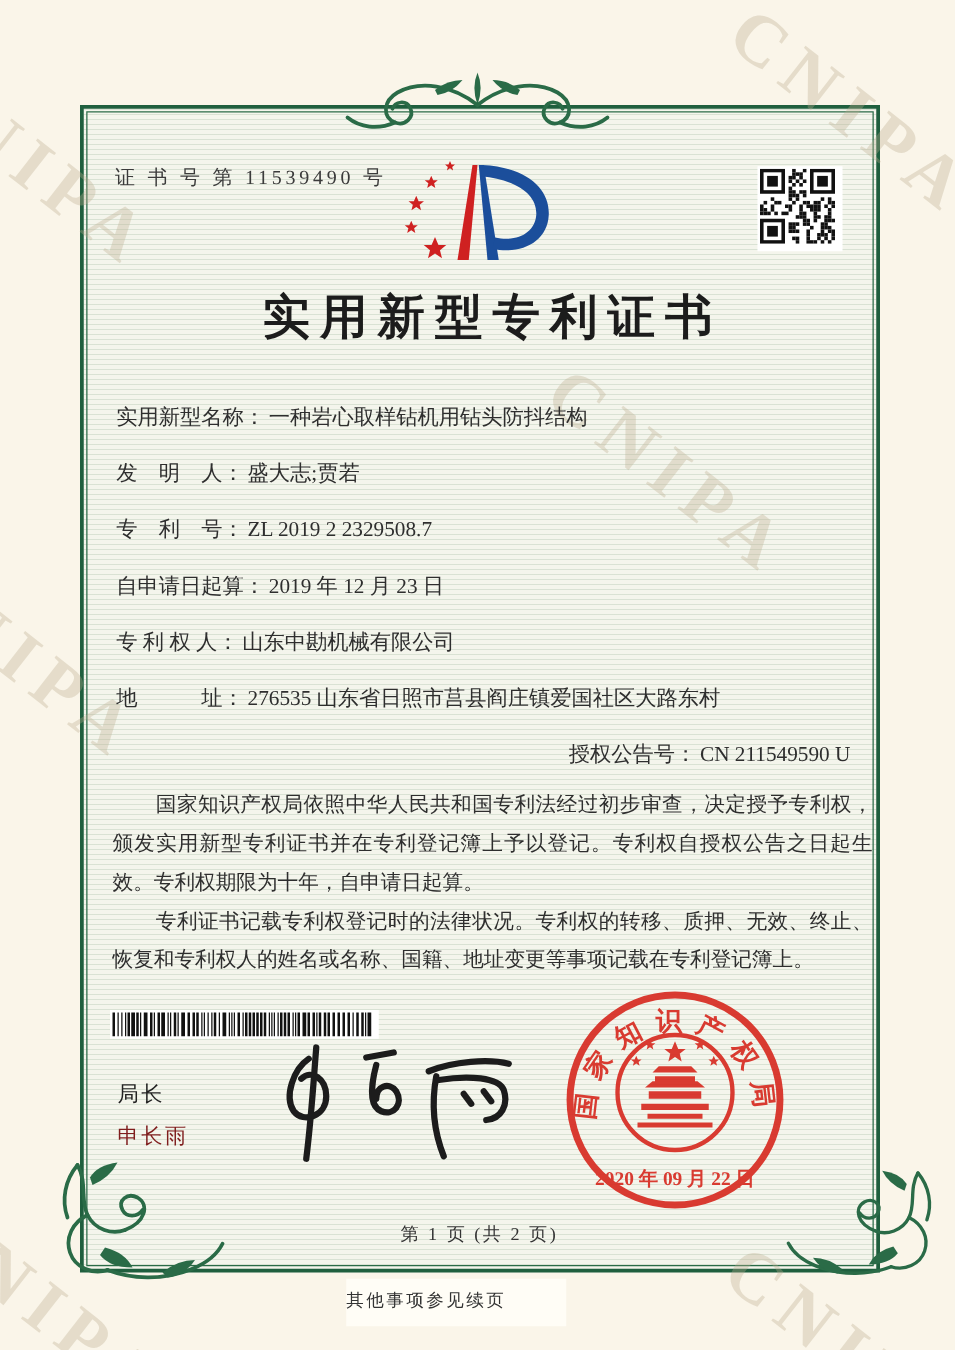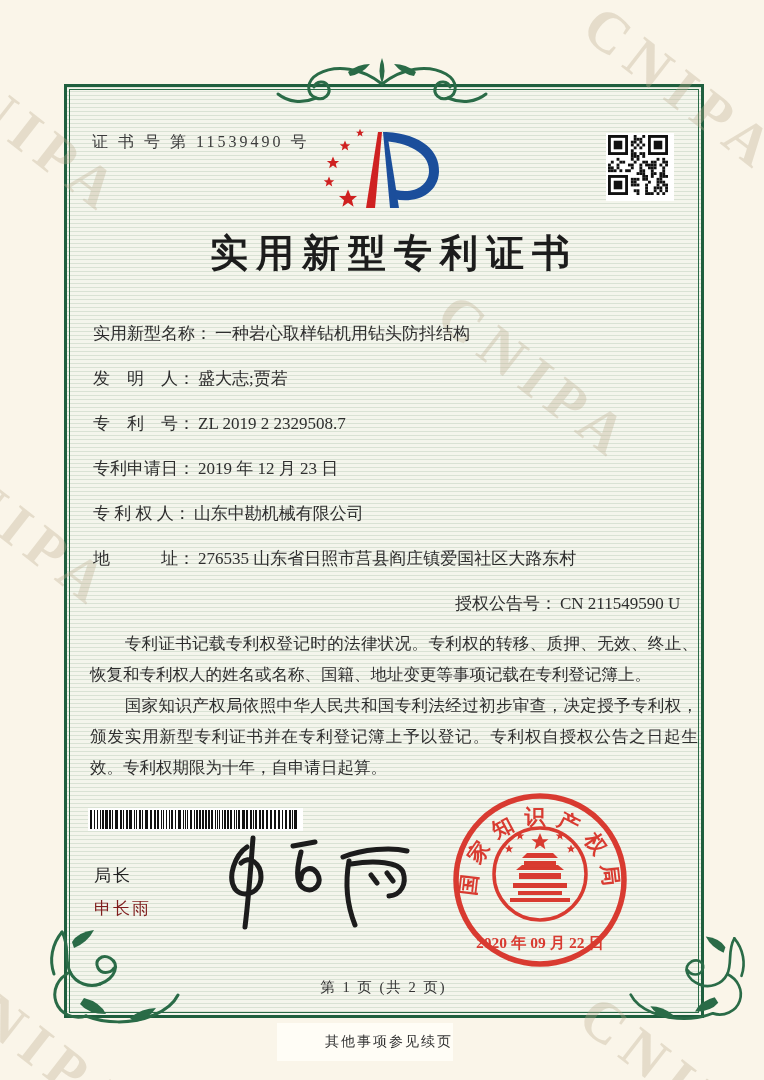--- a/index.html
+++ b/index.html
@@ -51,21 +51,21 @@
   .signature{position:absolute;left:205px;top:833px;}
 
   
   .seal{position:absolute;left:450px;top:790px;width:180px;height:180px;
         opacity:0.9;mix-blend-mode:multiply;}
 
   
   .pagenum{position:absolute;left:65px;top:978px;width:637px;text-align:center;
            font-size:14.5px;letter-spacing:2px;color:#333;}
   .note{position:absolute;left:277px;top:1023px;width:176px;height:38px;line-height:38px;
-        background:#fffdf6;text-align:right;font-size:14px;letter-spacing:2px;color:#333;z-index:4;}
+        background:#fffdf6;text-align:left;font-size:14px;letter-spacing:2px;color:#333;z-index:4;}
 </style>
 </head>
 <body>
 
 <span class="wm" style="left:-44px;top:34px">CNIPA</span>
 <span class="wm" style="left:612px;top:-8px">CNIPA</span>
 <span class="wm" style="left:466px;top:280px">CNIPA</span>
 <span class="wm" style="left:-54px;top:428px">CNIPA</span>
 <span class="wm" style="left:-34px;top:948px">CNIPA</span>
 <span class="wm" style="left:608px;top:982px">CNIPA</span>
@@ -274,35 +274,35 @@
   <div class="field" style="top:322px">
     <span>实用新型名称：</span><span class="val">一种岩心取样钻机用钻头防抖结构</span>
   </div>
   <div class="field" style="top:367px">
     <span>发　明　人：</span><span class="val">盛大志;贾若</span>
   </div>
   <div class="field" style="top:412px">
     <span>专　利　号：</span><span class="val">ZL 2019 2 2329508.7</span>
   </div>
   <div class="field" style="top:457px">
-    <span>专利申请日：</span><span class="val">2019 年 12 月 23 日</span>
+    <span>自申请日起算：</span><span class="val">2019 年 12 月 23 日</span>
   </div>
   <div class="field" style="top:502px">
     <span>专 利 权 人：</span><span class="val">山东中勘机械有限公司</span>
   </div>
   <div class="field" style="top:547px">
     <span>地　　　址：</span><span class="val">276535 山东省日照市莒县阎庄镇爱国社区大路东村</span>
   </div>
   <div class="field" style="top:592px;left:455px">
     <span>授权公告号：</span><span class="val">CN 211549590 U</span>
   </div>
 
   <div class="paras">
+    <p>国家知识产权局依照中华人民共和国专利法经过初步审查，决定授予专利权，颁发实用新型专利证书并在专利登记簿上予以登记。专利权自授权公告之日起生效。专利权期限为十年，自申请日起算。</p>
     <p>专利证书记载专利权登记时的法律状况。专利权的转移、质押、无效、终止、恢复和专利权人的姓名或名称、国籍、地址变更等事项记载在专利登记簿上。</p>
-    <p>国家知识产权局依照中华人民共和国专利法经过初步审查，决定授予专利权，颁发实用新型专利证书并在专利登记簿上予以登记。专利权自授权公告之日起生效。专利权期限为十年，自申请日起算。</p>
   </div>
 
   <div class="barcode">
     <svg id="bar" width="215" height="23" viewBox="0 0 215 23" fill="#111">
         <rect x="2" y="2" width="2" height="19"></rect>
         <rect x="6" y="2" width="1" height="19"></rect>
         <rect x="9" y="2" width="1" height="19"></rect>
         <rect x="12" y="2" width="1" height="19"></rect>
         <rect x="14" y="2" width="2" height="19"></rect>
         <rect x="17" y="2" width="3" height="19"></rect>

